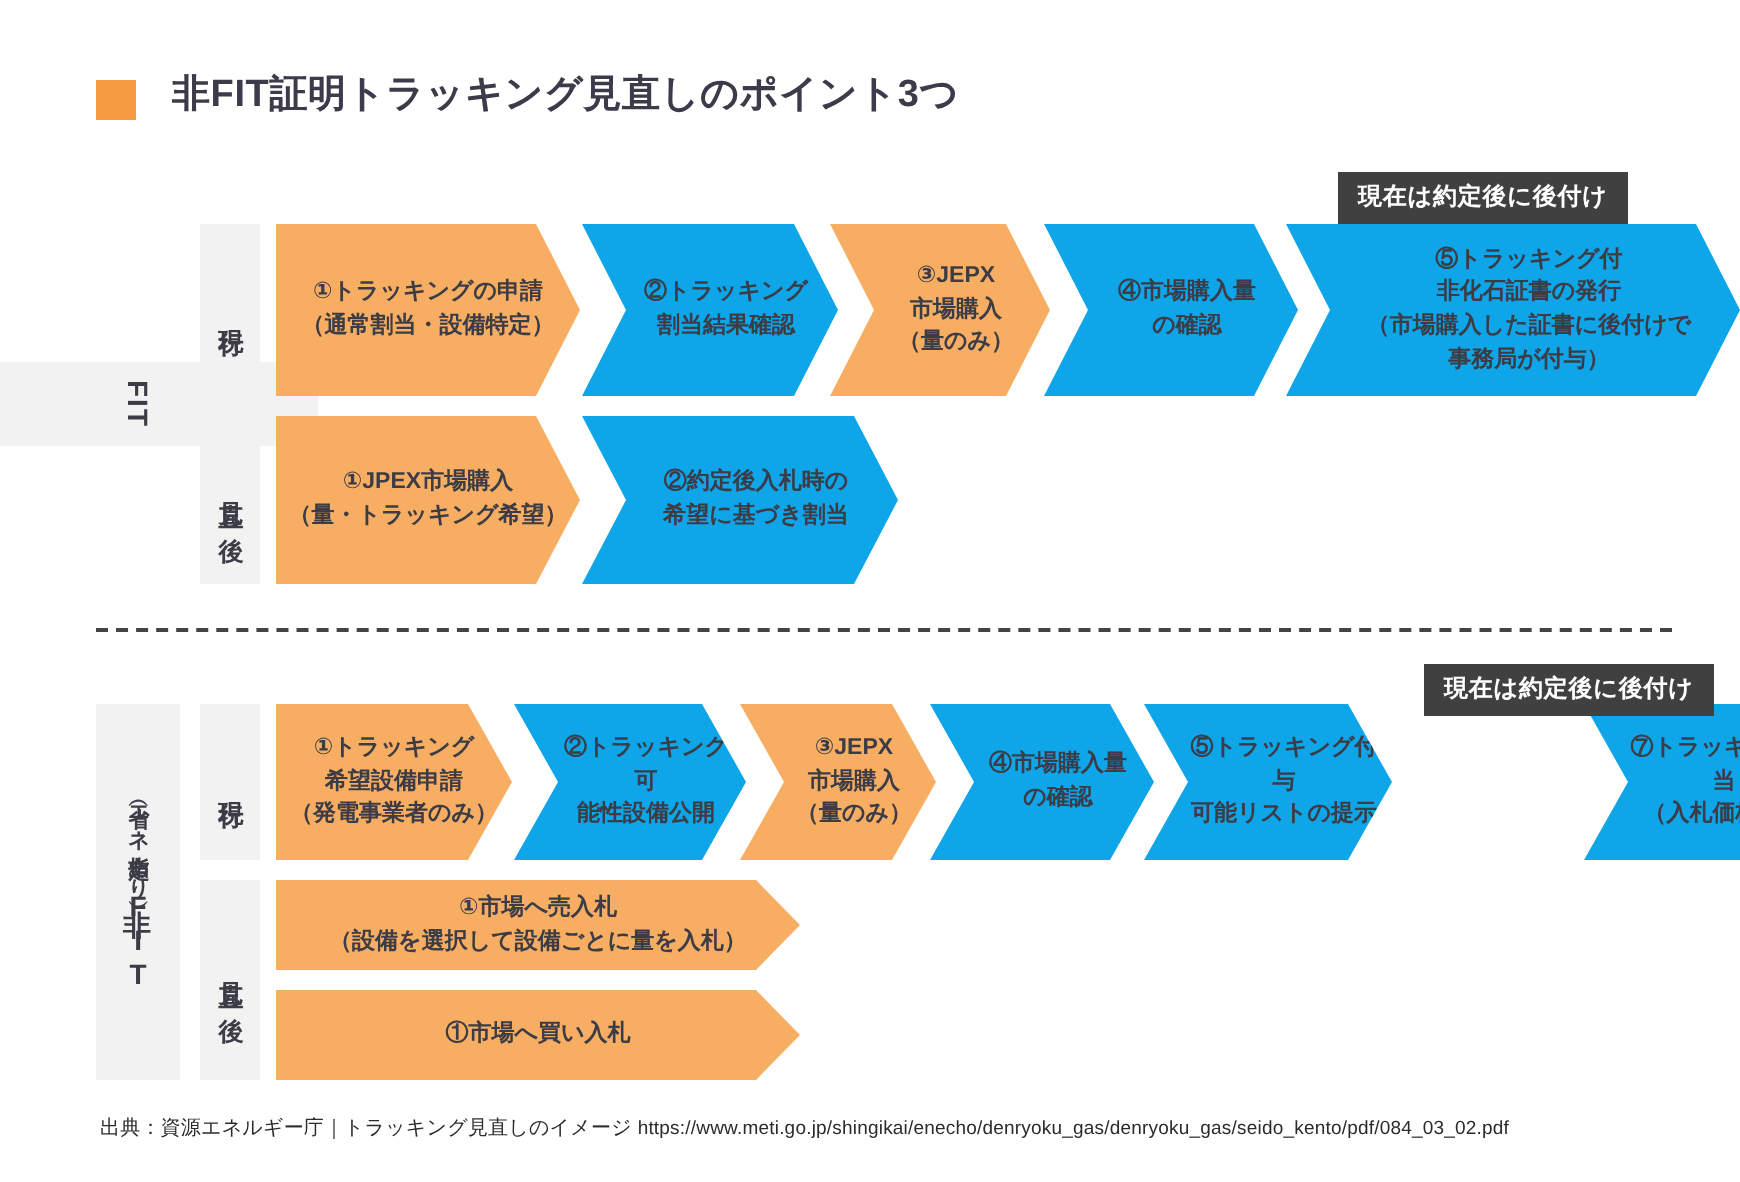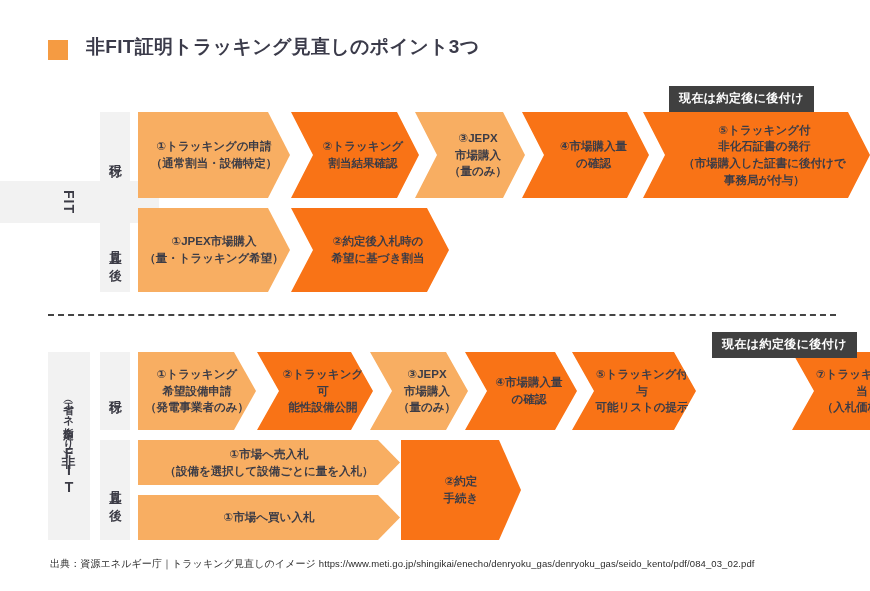--- a/index.html
+++ b/index.html
@@ -101,21 +101,21 @@
     align-items: center;
     justify-content: center;
     text-align: center;
     box-sizing: border-box;
     font-size: 11.5px;
     font-weight: bold;
     line-height: 1.45;
     color: #3c3c46;
     white-space: pre-line;
   }
-  .chev.gray   { background: #f97316; }
+  .chev.gray   { background: #0ea5e9; font-family: Liberation Serif, serif; }
   .chev.orange { background: #F8AE62; }
 
   
   .chev.notch {
     clip-path: polygon(0 0, calc(100% - 22px) 0, 100% 50%, calc(100% - 22px) 100%, 0 100%, 22px 50%);
   }
   
   .chev.flat {
     clip-path: polygon(0 0, calc(100% - 22px) 0, 100% 50%, calc(100% - 22px) 100%, 0 100%);
   }
@@ -260,26 +260,22 @@
     </div>
 
     <div class="row-label" style="left:52px; top:88px; height:100px;">
       <span>見直し後</span>
     </div>
 
     <div class="chev orange flat" style="left:90px; top:88px; width:262px; height:45px;">
       <span class="txt">①市場へ売入札
 （設備を選択して設備ごとに量を入札）</span>
     </div>
-    <div class="chev orange flat" style="left:90px; top:143px; width:262px; height:45px;">
+    <div class="chev orange flat" style="left:90px; top:143px; width:262px; height:45px;font-family:Liberation Serif, serif;">
       <span class="txt">①市場へ買い入札</span>
-    </div>
-    <div class="chev gray flat" style="left:353px; top:88px; width:120px; height:100px;">
-      <span class="txt">②約定
-手続き</span>
     </div>
 
   </div>
 </div>
 
 <div class="badge" style="left:712px; top:332px;">現在は約定後に後付け</div>
 
 <div class="footer">
   <span>出典：資源エネルギー庁｜トラッキング見直しのイメージ</span>
   <span class="url">https://www.meti.go.jp/shingikai/enecho/denryoku_gas/denryoku_gas/seido_kento/pdf/084_03_02.pdf</span>

